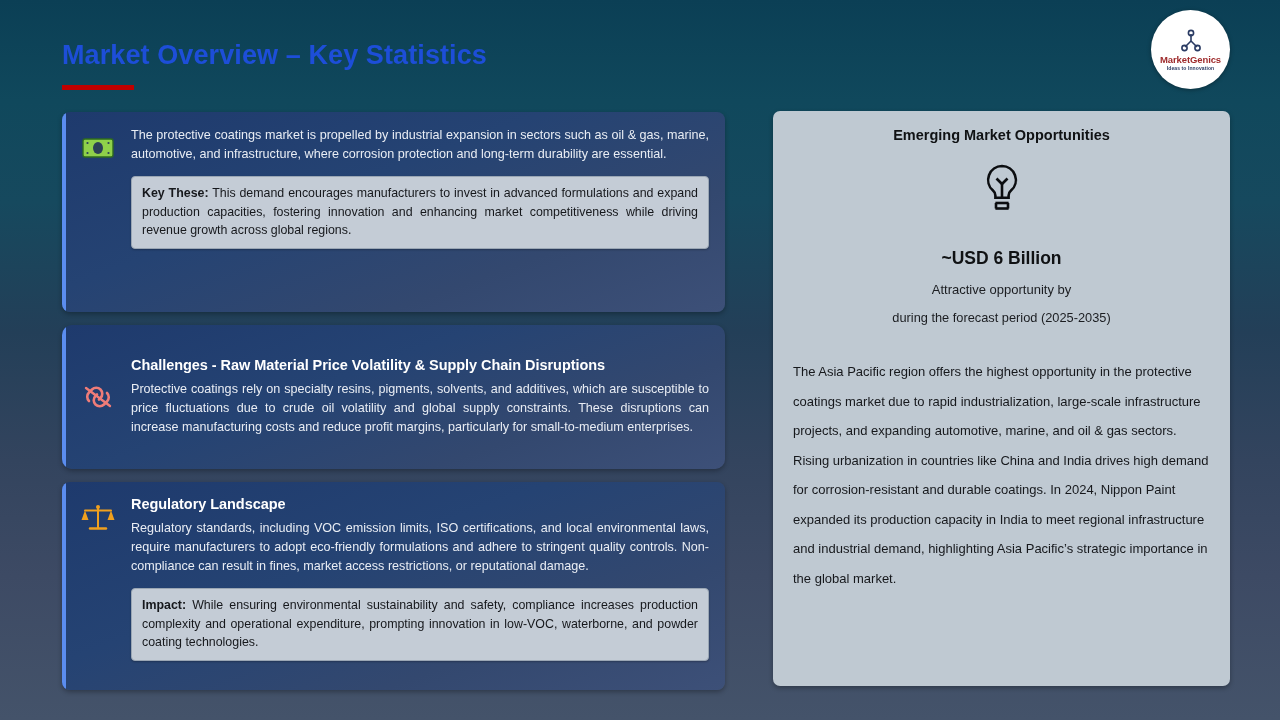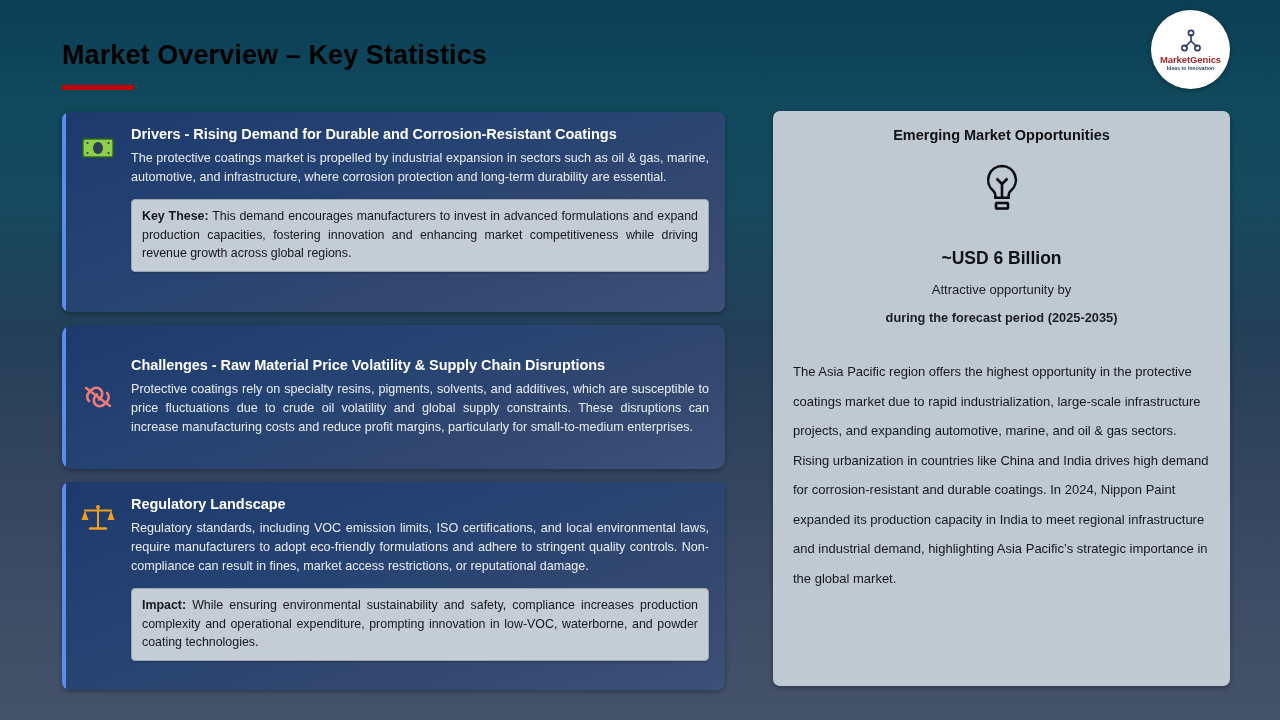--- a/index.html
+++ b/index.html
@@ -19,21 +19,21 @@
         #44536a 100%);
     position: relative;
   }
 
   
   .page-title {
     position: absolute;
     left: 62px; top: 40px;
     font-size: 27px;
     font-weight: bold;
-    color: #000000;
+    color: #1d4ed8;
     letter-spacing: 0.1px;
   }
   .title-rule {
     position: absolute;
     left: 62px; top: 85px;
     width: 72px; height: 5px;
     background: #c00000;
   }
 
   
@@ -146,21 +146,21 @@
   .rp-sub {
     margin-top: 13px;
     font-size: 13px; color: #1b1d21;
   }
   .rp-region {
     margin-top: 14px;
     font-size: 16.5px; font-weight: bold; color: #101214;
   }
   .rp-period {
     margin-top: 13px;
-    font-size: 12.8px; color: #1b1d21; font-weight: bold;
+    font-size: 12.8px; color: #1b1d21;
   }
   .rp-para {
     margin-top: 32px;
     font-size: 13px;
     line-height: 29.5px;
     color: #16181c;
     text-align: left;
   }
 </style>
 </head>
@@ -191,21 +191,20 @@
       <svg width="34" height="34" viewBox="0 0 34 34">
         <rect x="2" y="8" width="30" height="18" rx="2" fill="#8fd04a" stroke="#2e6b1f" stroke-width="1.4"></rect>
         <ellipse cx="17" cy="17" rx="5" ry="6" fill="#2b3f57"></ellipse>
         <circle cx="6.5" cy="12" r="1.1" fill="#2b3f57"></circle>
         <circle cx="27.5" cy="12" r="1.1" fill="#2b3f57"></circle>
         <circle cx="6.5" cy="22" r="1.1" fill="#2b3f57"></circle>
         <circle cx="27.5" cy="22" r="1.1" fill="#2b3f57"></circle>
       </svg>
     </div>
     <div class="card-body">
-      <div class="card-heading">Drivers - Rising Demand for Durable and Corrosion-Resistant Coatings</div>
       <div class="card-text">The protective coatings market is propelled by industrial expansion in sectors such as oil &amp; gas, marine, automotive, and infrastructure, where corrosion protection and long-term durability are essential.</div>
       <div class="callout">
         <b>Key These:</b><span> This demand encourages manufacturers to invest in advanced formulations and expand production capacities, fostering innovation and enhancing market competitiveness while driving revenue growth across global regions.</span>
       </div>
     </div>
   </div>
 
   <div class="card card-2">
     <div class="card-icon">
       <svg width="36" height="36" viewBox="0 0 36 36">

